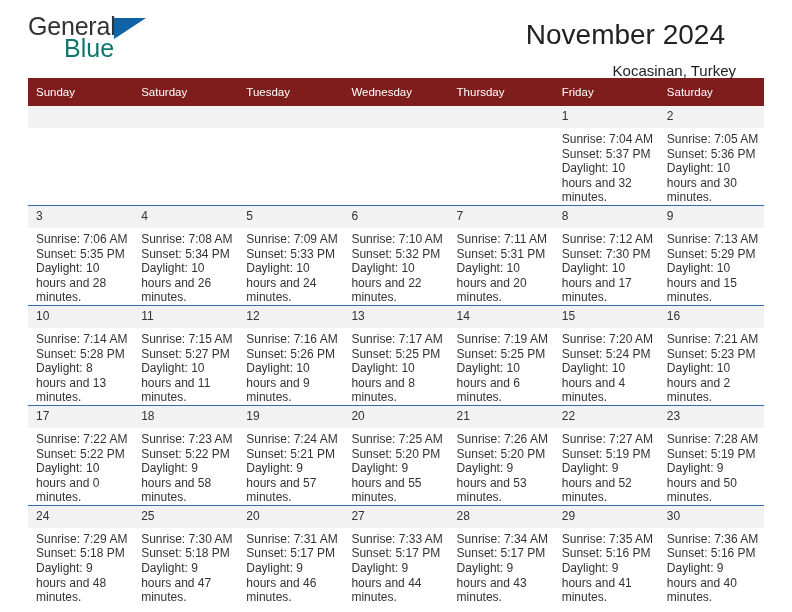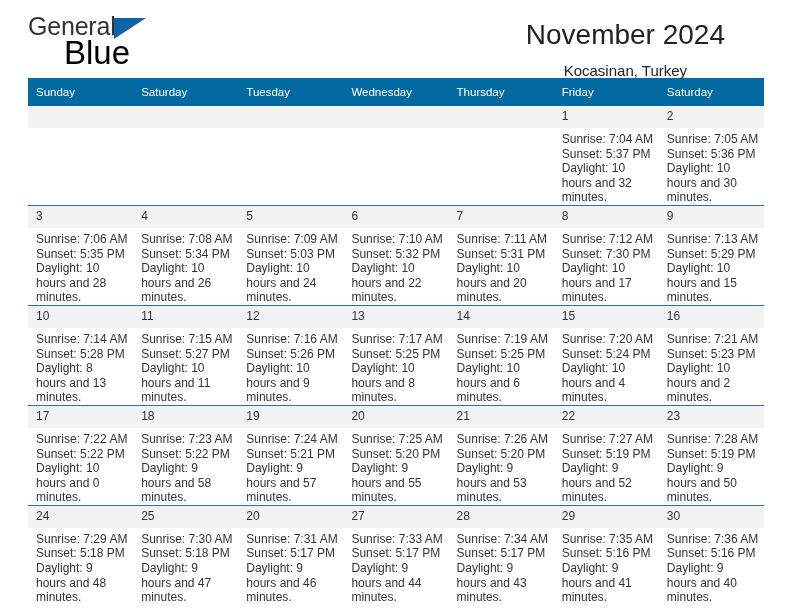--- a/index.html
+++ b/index.html
@@ -48,22 +48,22 @@
     width: 0;
     height: 0;
     border-left: 32px solid #1163a8;
     border-bottom: 21px solid transparent;
     vertical-align: top;
     margin-left: -2px;
     margin-top: 4px;
   }
   .brand-blue {
     display: block;
-    font-size: 33px;
-    color: #000000;
+    font-size: 25px;
+    color: #0f766e;
     line-height: 1;
     margin-top: -3px;
     margin-left: 36px;
   }
   .title-block {
     text-align: right;
     margin-top: 8px;
   }
   .cal-title {
     font-size: 28px;
@@ -71,31 +71,30 @@
     color: #222222;
     line-height: 1.15;
     margin: 11px;
   }
   .cal-subtitle {
     font-size: 15px;
     font-weight: normal;
     color: #222222;
     margin: 6px 0 0 0;
     line-height: 1.15;
-    text-align: center;
   }
 
   
   .calendar {
     width: 736px;
     border-collapse: collapse;
     table-layout: fixed;
   }
   .calendar th {
-    background: #0369a1;
+    background: #7f1d1d;
     color: #ffffff;
     font-weight: normal;
     font-size: 11.5px;
     text-align: left;
     padding: 5px 0 5px 8px;
     height: 18px;
     border: none;
   }
   .calendar td {
     vertical-align: top;
@@ -212,21 +211,21 @@
             <div class="details">
               <div>Sunrise: 7:08 AM</div>
               <div>Sunset: 5:34 PM</div>
               <div class="daylight">Daylight: 10 hours and 26 minutes.</div>
             </div>
           </td>
           <td>
             <span class="daynum">5</span>
             <div class="details">
               <div>Sunrise: 7:09 AM</div>
-              <div>Sunset: 5:03 PM</div>
+              <div>Sunset: 5:33 PM</div>
               <div class="daylight">Daylight: 10 hours and 24 minutes.</div>
             </div>
           </td>
           <td>
             <span class="daynum">6</span>
             <div class="details">
               <div>Sunrise: 7:10 AM</div>
               <div>Sunset: 5:32 PM</div>
               <div class="daylight">Daylight: 10 hours and 22 minutes.</div>
             </div>

